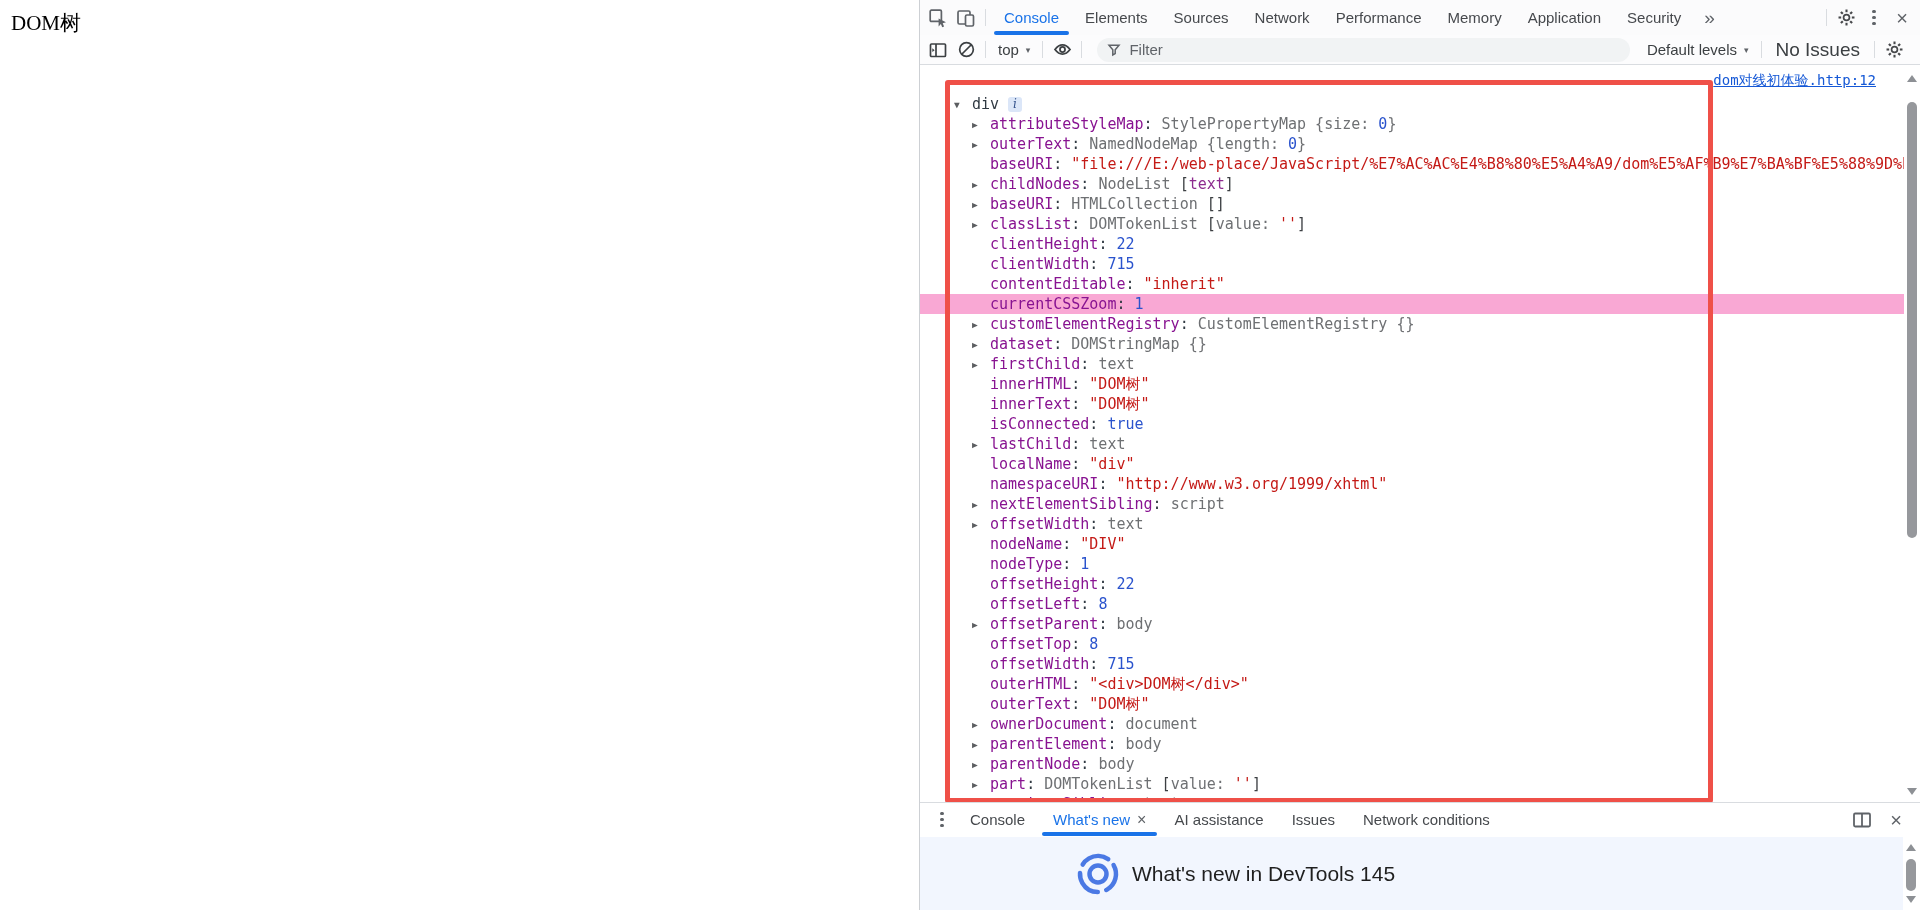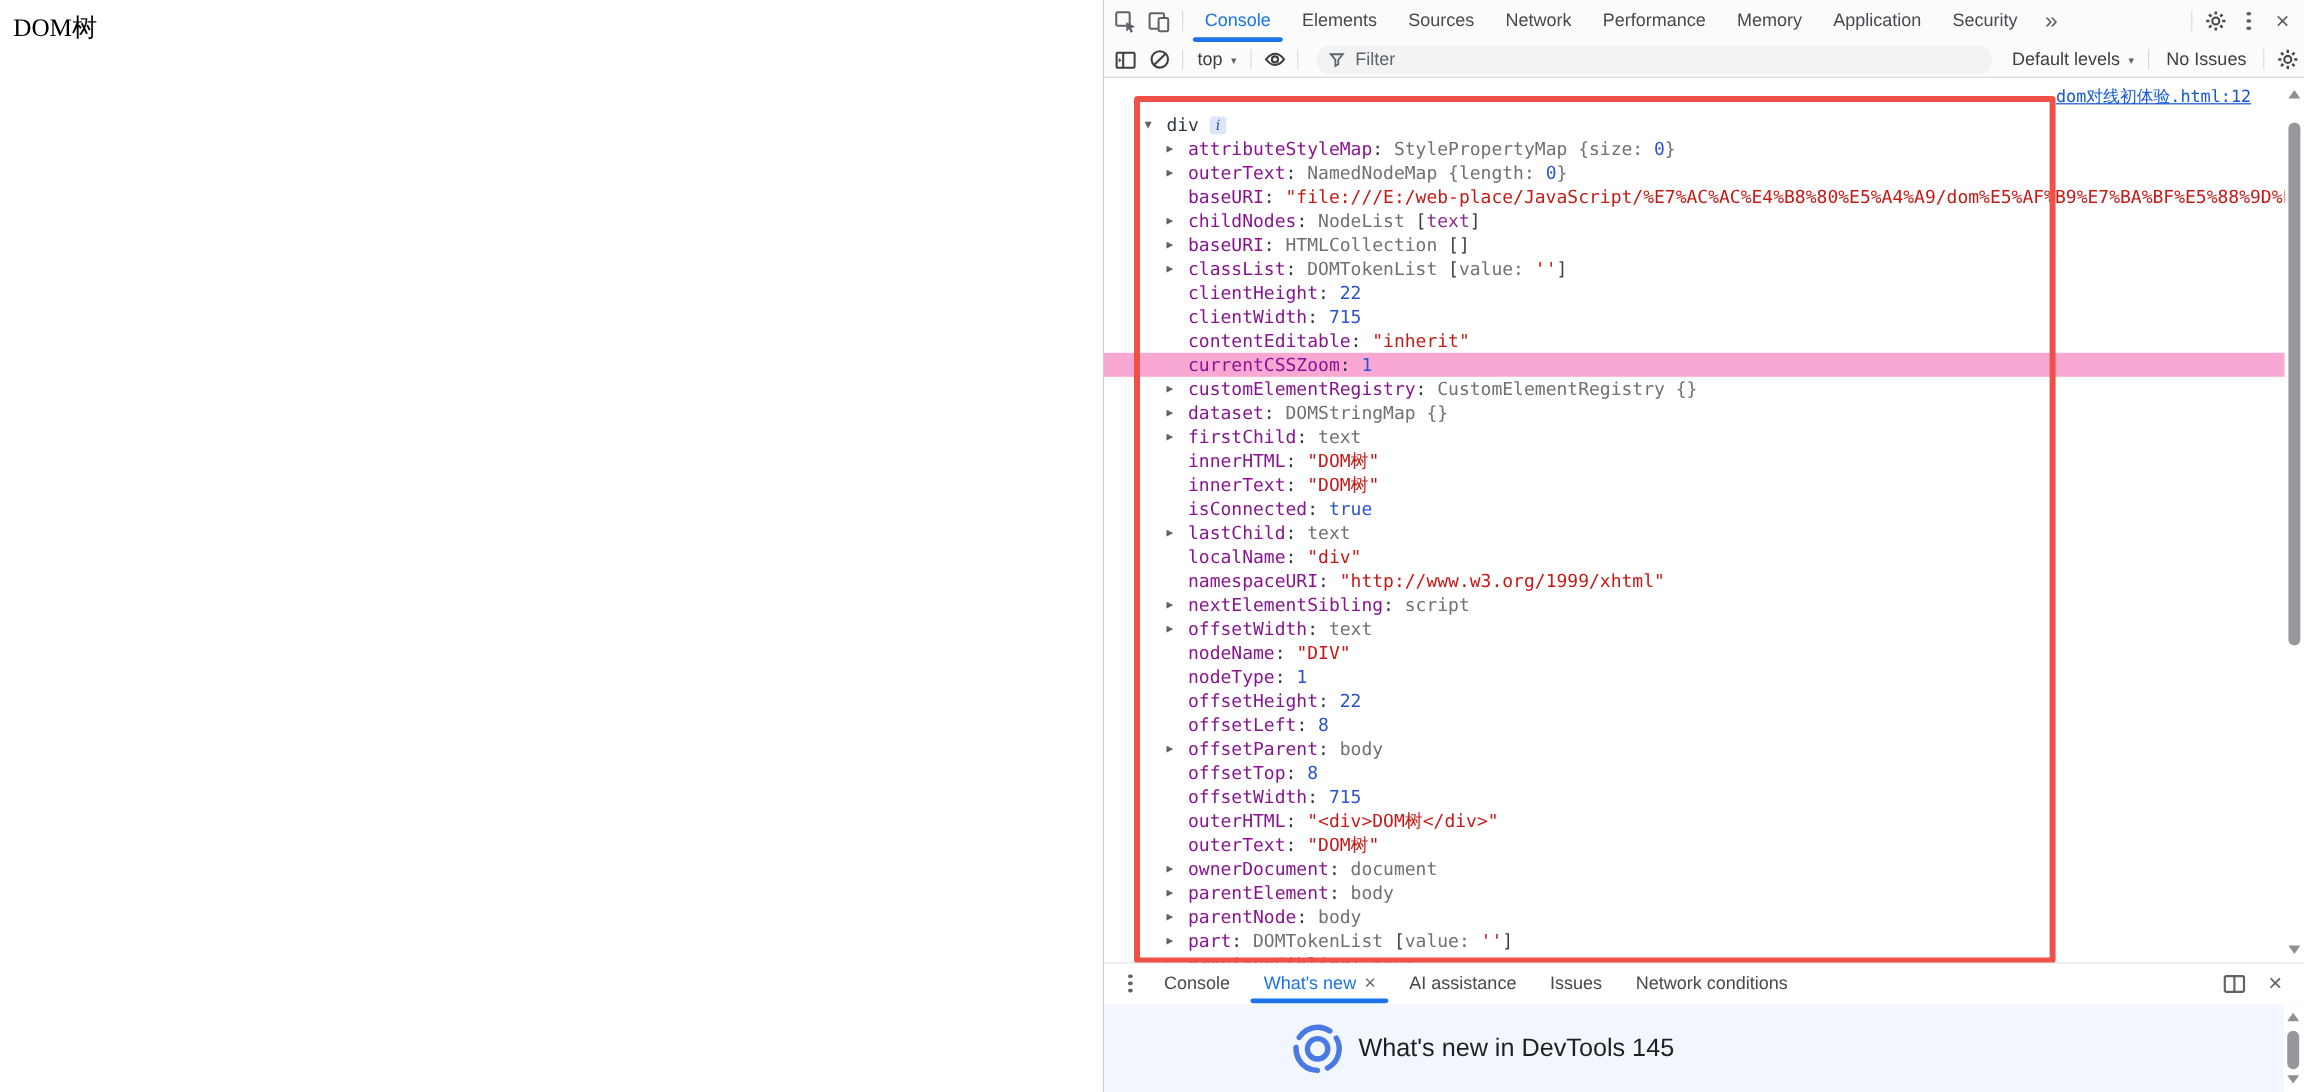--- a/index.html
+++ b/index.html
@@ -24,30 +24,30 @@
   .tab.active { color:var(--accent); }
   .tab.active::after { content:""; position:absolute; left:3px; right:3px; bottom:0;
     height:4px; border-radius:4px; background:var(--accent); }
   .more-tabs { font-size:19px; color:#5f6368; padding:0 10px; display:flex; align-items:center; }
   .tabbar-right { margin-left:auto; display:flex; align-items:center; padding-right:4px; }
   .close-x { font-size:20px; color:#5f6368; line-height:1; }
   .kebab { display:flex; flex-direction:column; gap:2.5px; }
   .kebab i { width:3.2px; height:3.2px; border-radius:50%; background:#5f6368; }
   
   .dt-toolbar { position:relative; height:30px; display:flex; align-items:center;
-    background:#fcfcfd; border-bottom:1px solid #d9dce0; padding:0 0 0 4px; }
+    background:#fcfcfd; border-bottom:1px solid #d9dce0; padding:0 12px 0 4px; }
   .ctx-btn, .levels-btn { display:flex; align-items:center; font-size:15px; color:#3c4043;
     padding:0 7px; white-space:nowrap; }
   .caret { font-size:9px; color:#5f6368; margin-left:7px; }
   .filter-pill { flex:1; height:24px; margin:0 10px; background:#f1f3f4; border-radius:12px;
     display:flex; align-items:center; padding:0 10px; border:none; }
   .filter-pill input { border:none; outline:none; background:transparent; font-size:15px;
     color:#3c4043; width:100%; margin-left:8px; }
   .filter-pill input::placeholder { color:#5f6368; }
-  .issues-label { font-size:15px; color:#3c4043; padding:0 9px; white-space:nowrap; }
+  .issues-label { font-size:19px; color:#3c4043; padding:0 9px; white-space:nowrap; }
   
   .console { position:absolute; left:0; top:66px; bottom:108px; right:0; background:#fff; overflow:hidden; }
   .src-link { position:absolute; top:6px; right:44px; z-index:6;
     font-family:"DejaVu Sans Mono", monospace; font-size:14px;
     color:#1558d6; text-decoration:underline; white-space:nowrap; }
   .red-rect { position:absolute; left:25px; top:14px; width:768px; height:723px;
     border:5px solid var(--annot); border-radius:3px; z-index:5; pointer-events:none; }
   .obj-tree { position:absolute; left:0; top:28px; right:16px; bottom:0; z-index:1;
     font-family:"DejaVu Sans Mono", monospace; font-size:15px; overflow:hidden; }
   .root-row { height:20px; display:flex; align-items:center; padding-left:34px; white-space:pre; }
@@ -220,21 +220,21 @@
               <line x1="13.9" y1="13.9" x2="15.9" y2="15.9"></line>
             <line x1="4.1" y1="15.9" x2="6.1" y2="13.9"></line>
               <line x1="13.9" y1="6.1" x2="15.9" y2="4.1"></line>
           </g>
         </svg>
       </span>
     </div>
   </div>
 
   <div class="console">
-    <a class="src-link">dom对线初体验.html:12</a>
+    <a class="src-link">dom对线初体验.http:12</a>
 
     <div class="obj-tree">
       <div class="root-row">
         <span class="arrow">▼</span>
         <span class="root-tag">div</span>
         <span class="i-badge">i</span>
       </div>
 
     <div class="prop-row"><span class="arrow">▶</span><span class="pname">attributeStyleMap</span><span class="pcolon">: </span><span class="v-obj">StylePropertyMap {size: </span><span class="v-num">0</span><span class="v-obj">}</span></div>
         <div class="prop-row"><span class="arrow">▶</span><span class="pname">outerText</span><span class="pcolon">: </span><span class="v-obj">NamedNodeMap {length: </span><span class="v-num">0</span><span class="v-obj">}</span></div>

